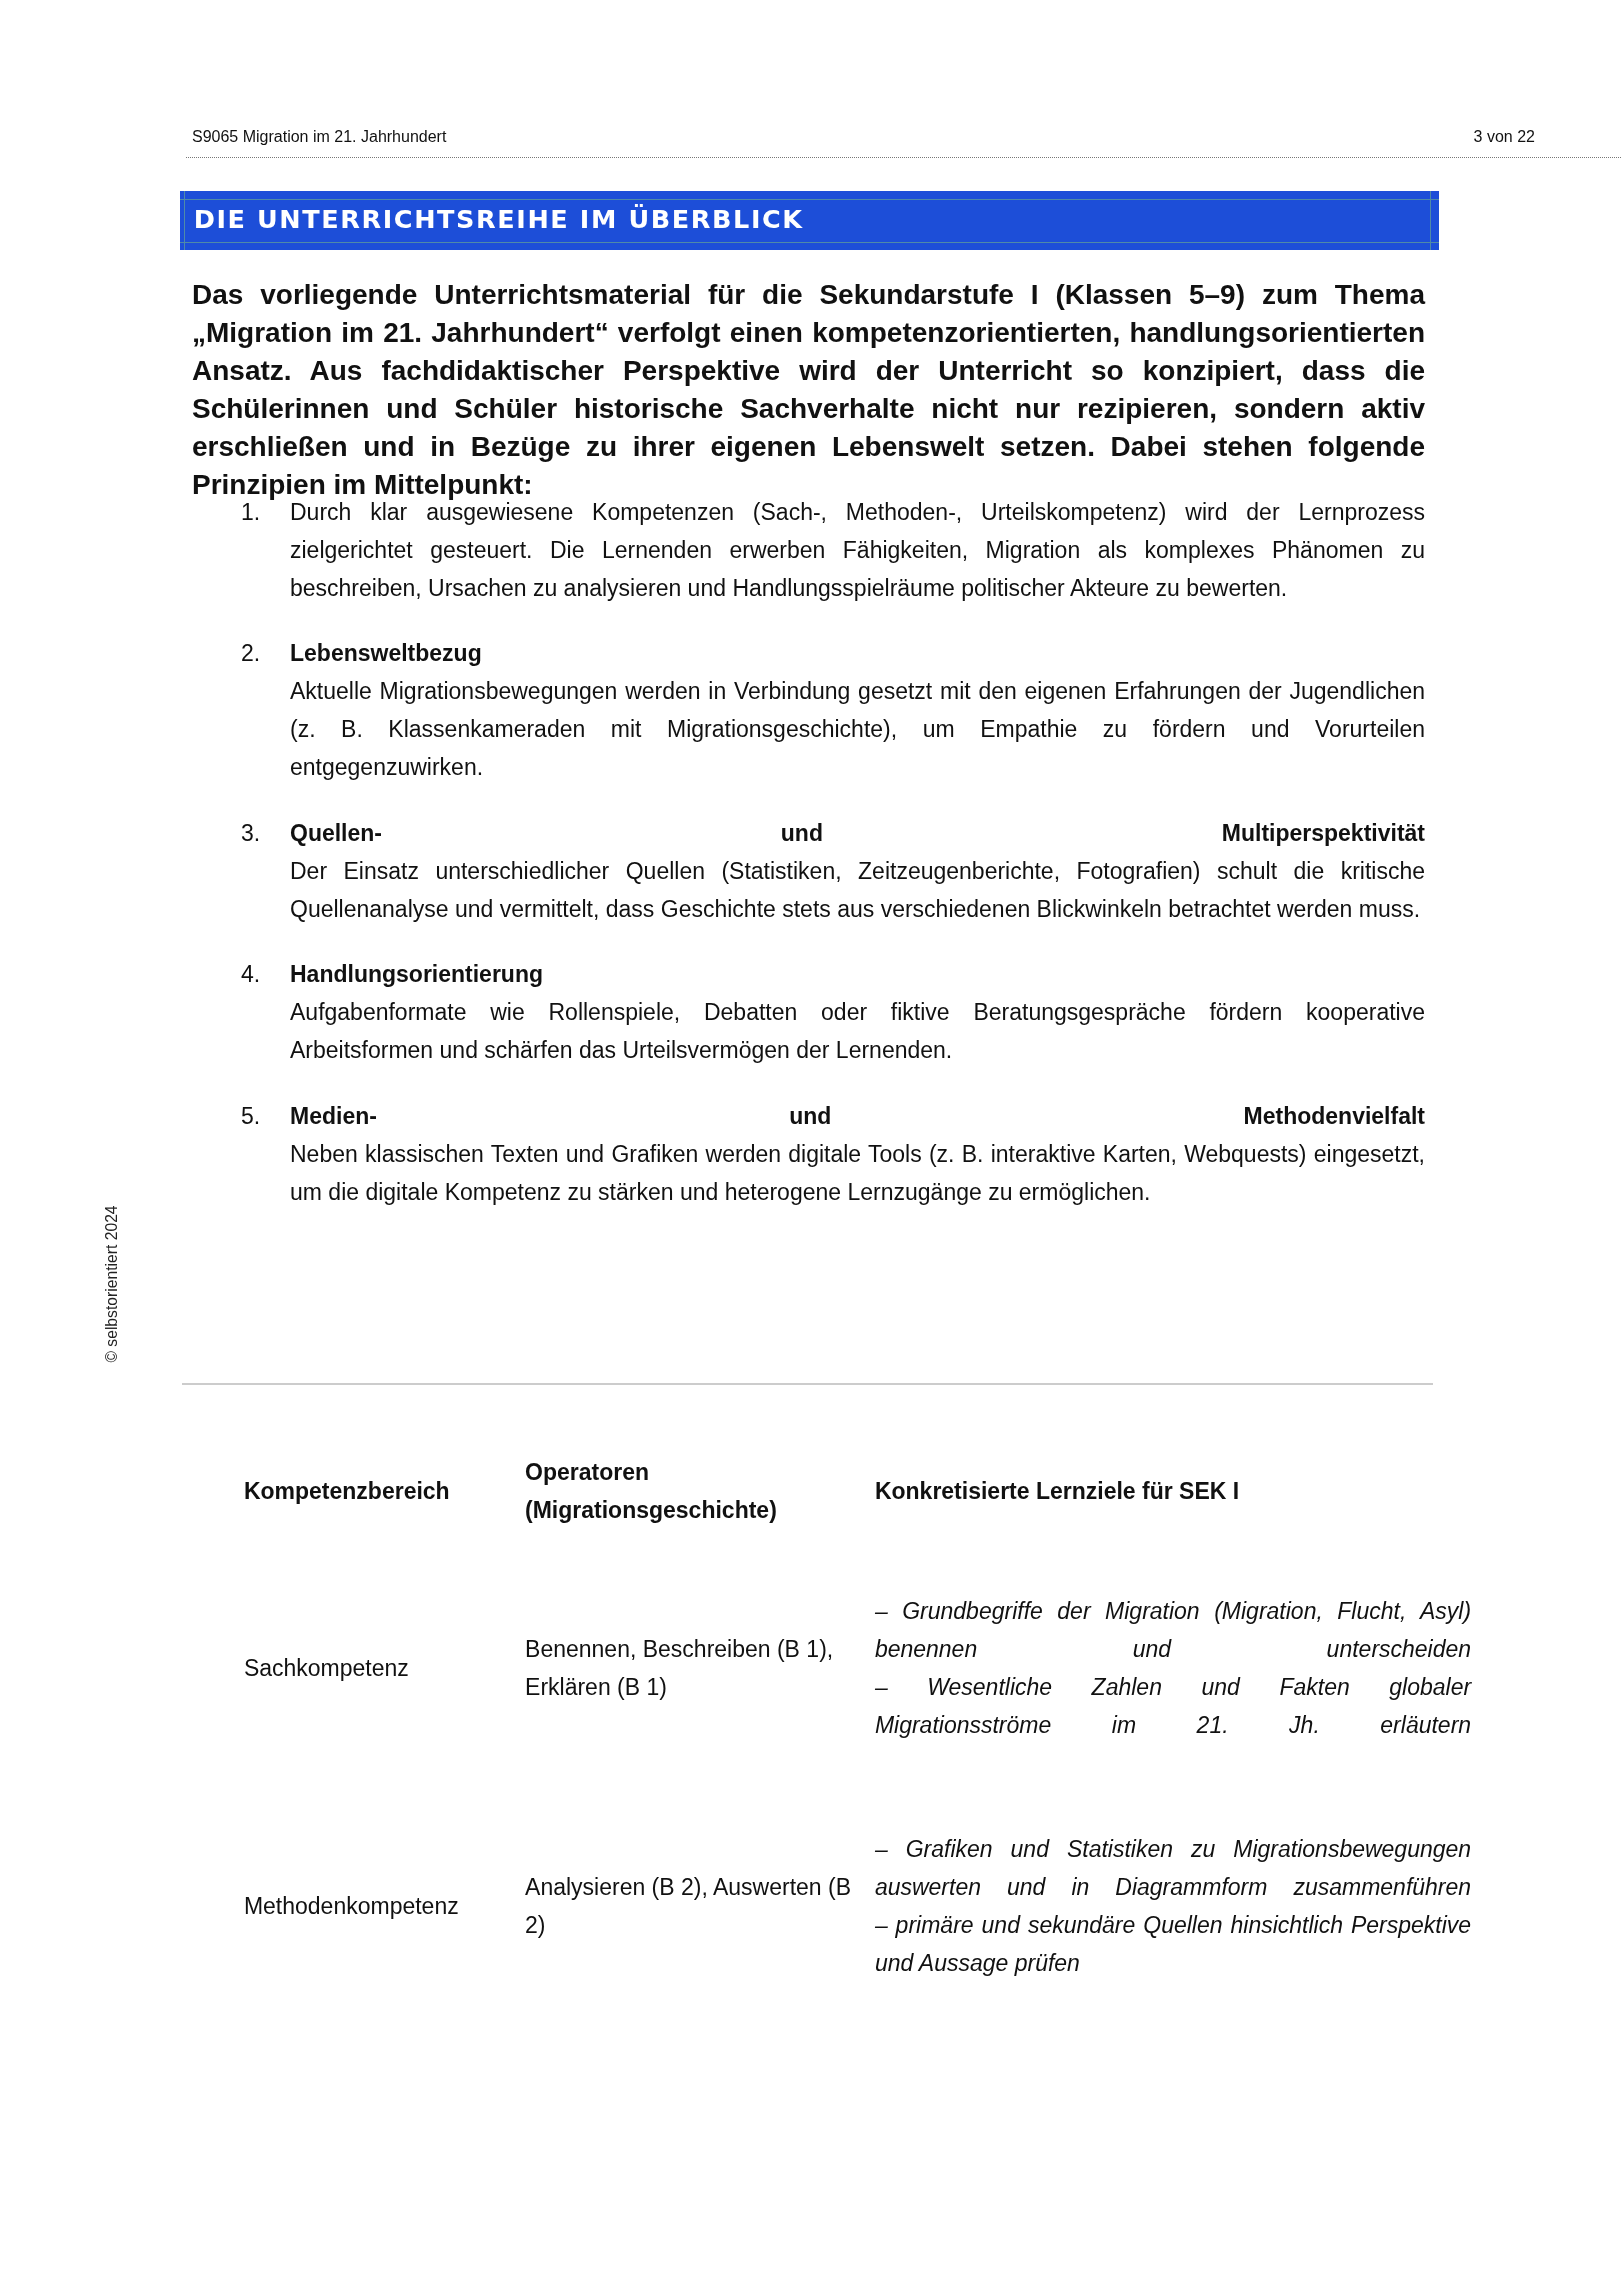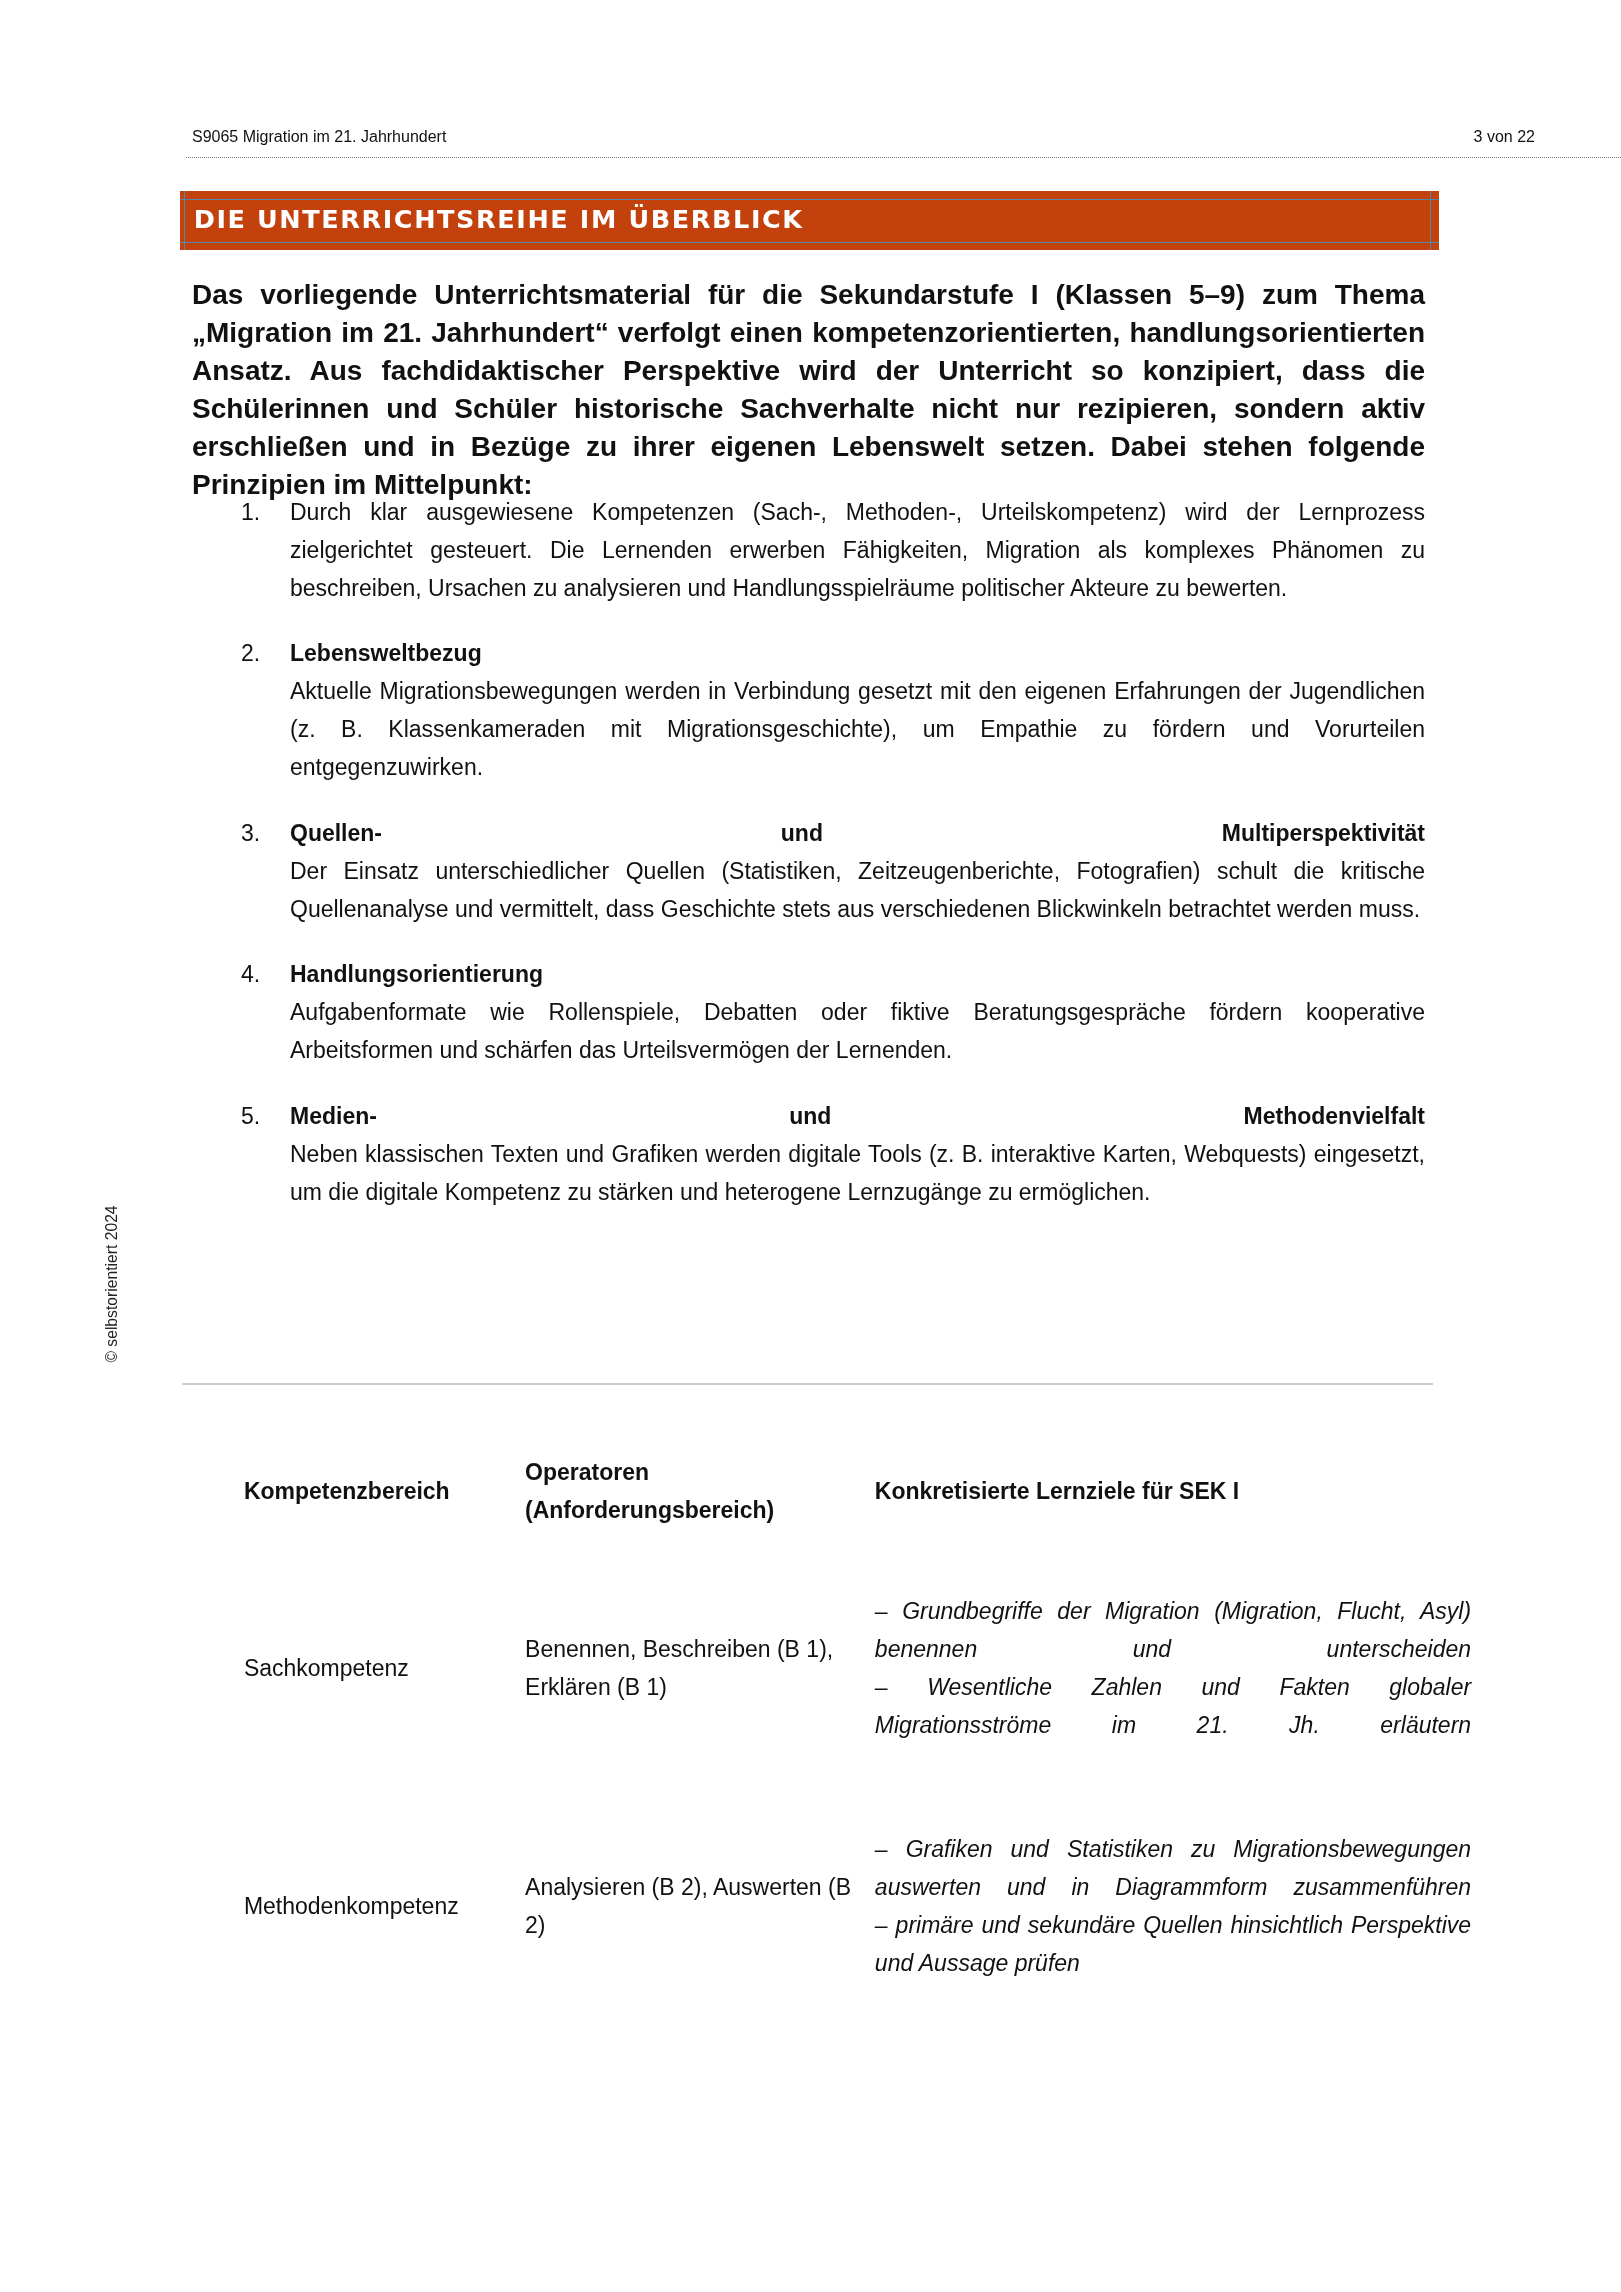--- a/index.html
+++ b/index.html
@@ -50,21 +50,21 @@
       white-space: nowrap;
       font-size: 15.7px;
       color: #222;
     }
     .banner {
       position: absolute;
       left: 180px;
       top: 191px;
       width: 1259px;
       height: 59px;
-      background: #c2410c;
+      background: #1d4ed8;
       box-sizing: border-box;
     }
     .banner::before {
       content: "";
       position: absolute;
       left: 0; right: 0;
       top: 7.8px;
       border-top: 1px solid #4f8aa8;
     }
     .banner::after {
@@ -243,21 +243,21 @@
 </ol>
 
 <div class="separator"></div>
 
 <table class="comp-table">
   <thead>
     <tr>
       <th>Kompetenzbereich</th>
       <th>
         <span>Operatoren</span><br>
-        <span>(Anforderungsbereich)</span>
+        <span>(Migrationsgeschichte)</span>
       </th>
       <th>Konkretisierte Lernziele für SEK I</th>
     </tr>
   </thead>
   <tbody>
     <tr class="row-sach">
       <td class="area">Sachkompetenz</td>
       <td class="ops">Benennen, Beschreiben (B 1), Erklären (B 1)</td>
       <td class="goals">
         <span class="goal-line">– Grundbegriffe der Migration (Migration, Flucht, Asyl) benennen und unterscheiden</span>

